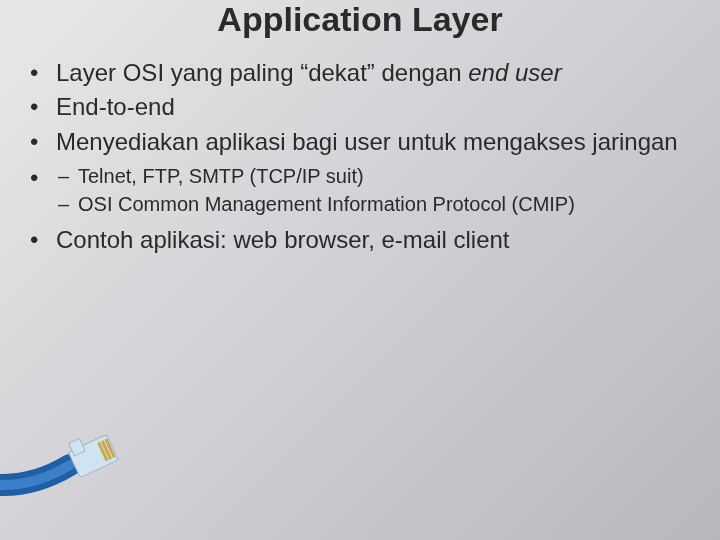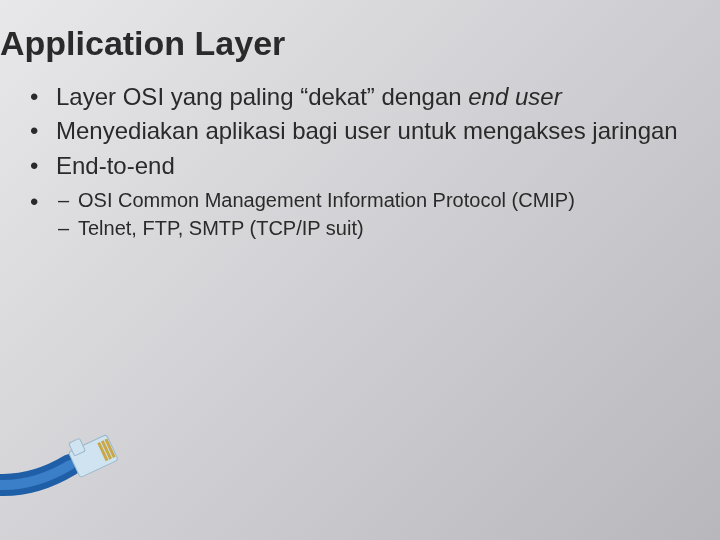--- a/index.html
+++ b/index.html
@@ -5,23 +5,23 @@
   html,body{margin:0;padding:0}
   body{
     width:720px;height:540px;
     background:linear-gradient(135deg,#e8e8ea 0%,#d0d0d4 50%,#b8b8bc 100%);
     font-family:Arial,Helvetica,sans-serif;
     color:#2a2a2a;
     position:relative;
     overflow:hidden;
   }
   .title{
+    text-align:center;
     font-size:34px;
     font-weight:bold;
-    padding-top:24px;
     padding-bottom:10px;
   }
   ul.main{
     margin:8px 0 0 0;
     padding:0 30px 0 56px;
     list-style:none;
   }
   ul.main>li{
     position:relative;
     font-size:24px;
@@ -64,28 +64,29 @@
 </style>
 </head>
 <body>
 
 <div class="title">Application Layer</div>
 
 <ul class="main">
   <li>
     <span>Layer OSI yang paling “dekat” dengan </span><span class="italic">end user</span>
   </li>
+  <li>End-to-end</li>
   <li>Menyediakan aplikasi bagi user untuk mengakses jaringan</li>
-  <li>End-to-end</li>
   <li>
     <ul class="sub">
+      <li>Telnet, FTP, SMTP (TCP/IP suit)</li>
       <li>OSI Common Management Information Protocol (CMIP)</li>
-      <li>Telnet, FTP, SMTP (TCP/IP suit)</li>
     </ul>
   </li>
+  <li>Contoh aplikasi: web browser, e-mail client</li>
 </ul>
 
 <svg class="cable" viewBox="0 0 190 90">
   <path d="M -10 70 Q 40 85 90 55" stroke="#1e5fa8" stroke-width="22" fill="none" stroke-linecap="round"></path>
   <path d="M -10 70 Q 40 85 90 55" stroke="#3a7fc8" stroke-width="10" fill="none" stroke-linecap="round"></path>
   <g transform="translate(85,35) rotate(-25)">
     <rect x="0" y="8" width="42" height="28" rx="3" fill="#cfe3f0" stroke="#9ab8cc" stroke-width="1"></rect>
     <rect x="4" y="0" width="12" height="14" rx="2" fill="#cfe3f0" stroke="#9ab8cc" stroke-width="1"></rect>
     <rect x="30" y="12" width="3" height="20" fill="#c9a84a"></rect>
     <rect x="34" y="12" width="3" height="20" fill="#c9a84a"></rect>

